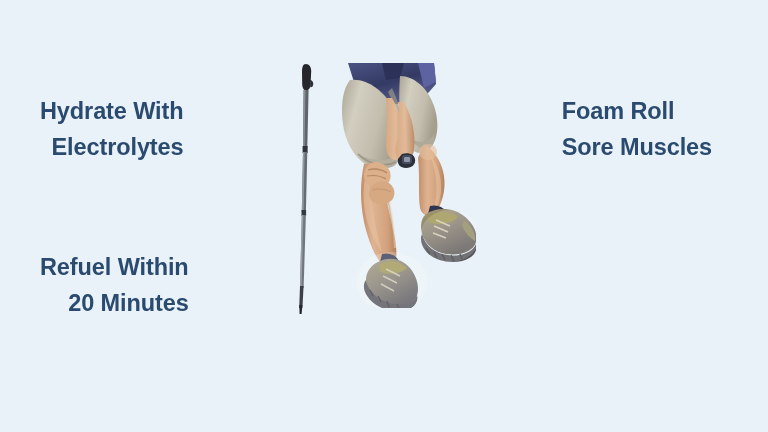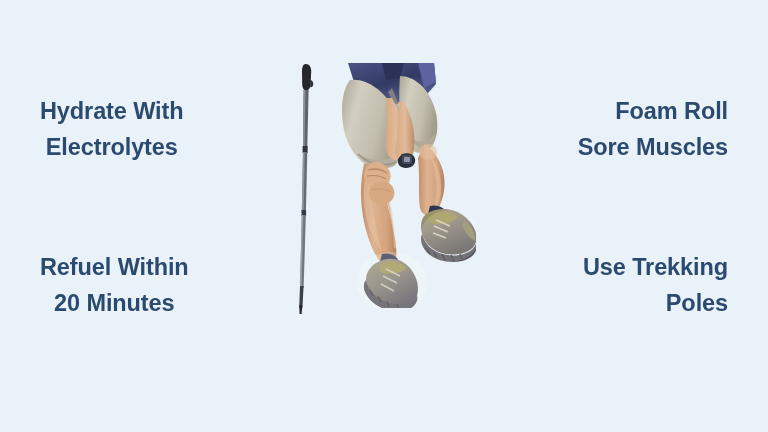--- a/index.html
+++ b/index.html
@@ -24,22 +24,22 @@
   
   .callout {
     position: absolute;
     font-size: 23.5px;
     font-weight: bold;
     line-height: 36px;
     color: #2b4a6f;
     letter-spacing: -0.1px;
     white-space: pre-line;
   }
-  .callout.left  { left: 40px;  text-align: center; }
-  .callout.right { right: 40px; text-align: right; }
+  .callout.left  { left: 40px;  text-align: right; }
+  .callout.right { right: 56px; }
 
   #callout-top-left     { top: 93px; }
   #callout-top-right    { top: 93px; }
   #callout-bottom-left  { top: 249px; }
   #callout-bottom-right { top: 249px; }
 
   
   .photo {
     position: absolute;
     left: 286px;
@@ -73,22 +73,20 @@
 
   <div class="callout left" id="callout-top-left">Hydrate With
 Electrolytes</div>
 
   <div class="callout right" id="callout-top-right">Foam Roll
 Sore Muscles</div>
 
   <div class="callout left" id="callout-bottom-left">Refuel Within
 20 Minutes</div>
 
-  <div class="callout right" id="callout-bottom-right">Use Trekking
-Poles</div>
 
   <div class="photo">
 
     <svg class="pole" viewBox="0 0 22 254">
 
       <path d="M11.8 2 C15.4 2 17.2 5 17.2 9.5 L16.6 22 C16.4 26 14.6 28.5 12.2 28.5
                C9.8 28.5 8.3 26 8.2 22 L8.0 9.5 C8.0 5 9.0 2 11.8 2 Z" fill="#26262c"></path>
 
       <path d="M16.2 18 C18.6 18.4 19.6 20.4 19.2 22.8 C18.9 24.8 17.4 25.6 16.2 25.2 Z" fill="#303038"></path>
 

